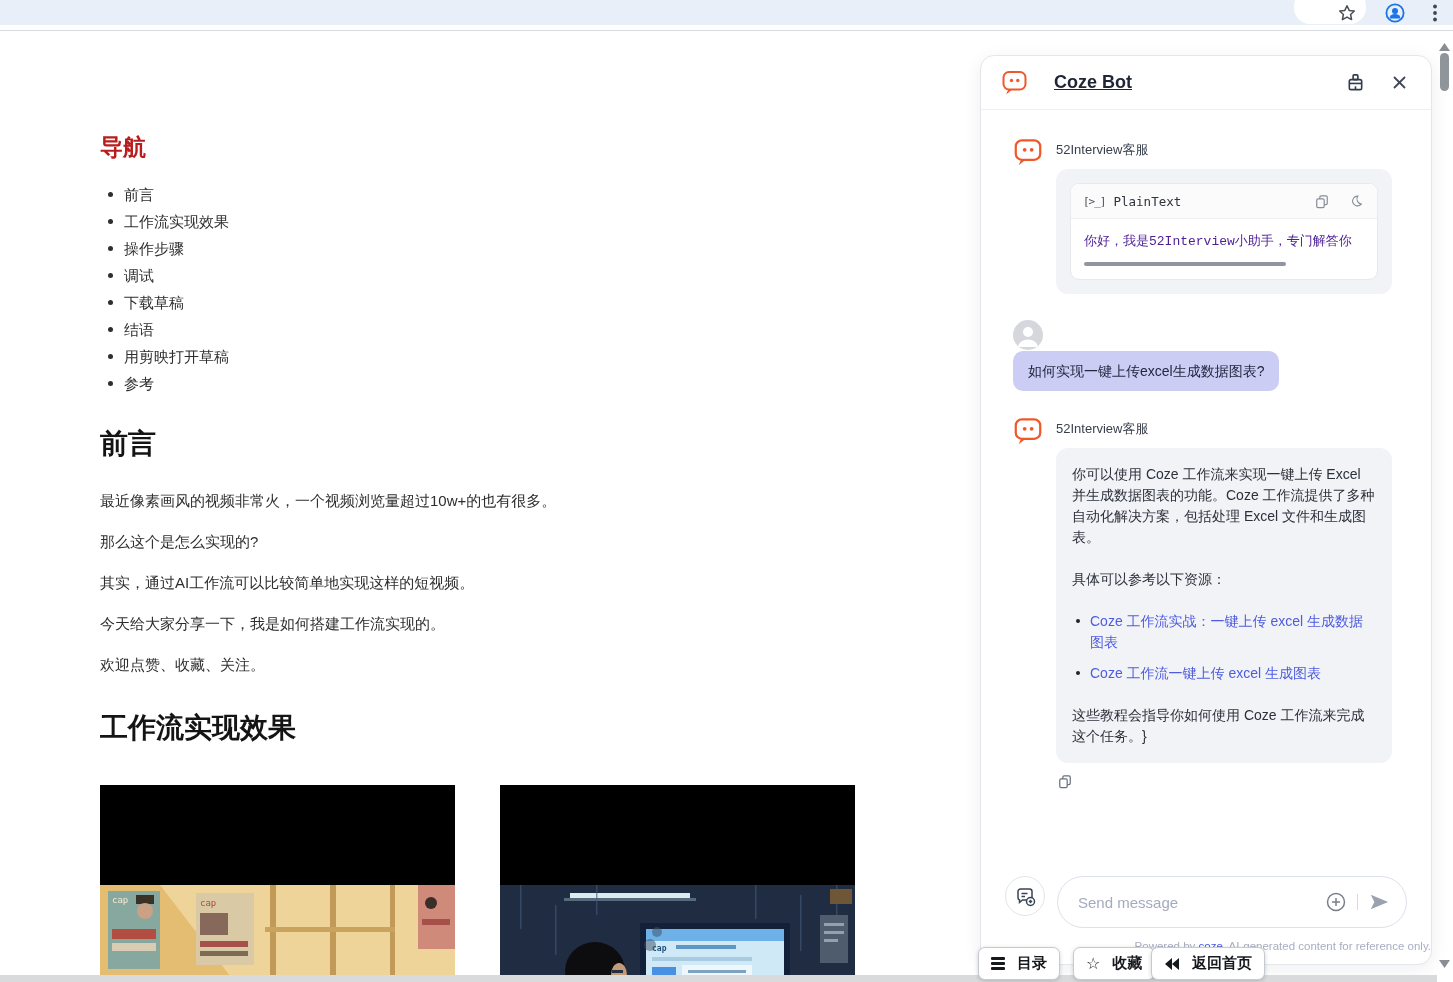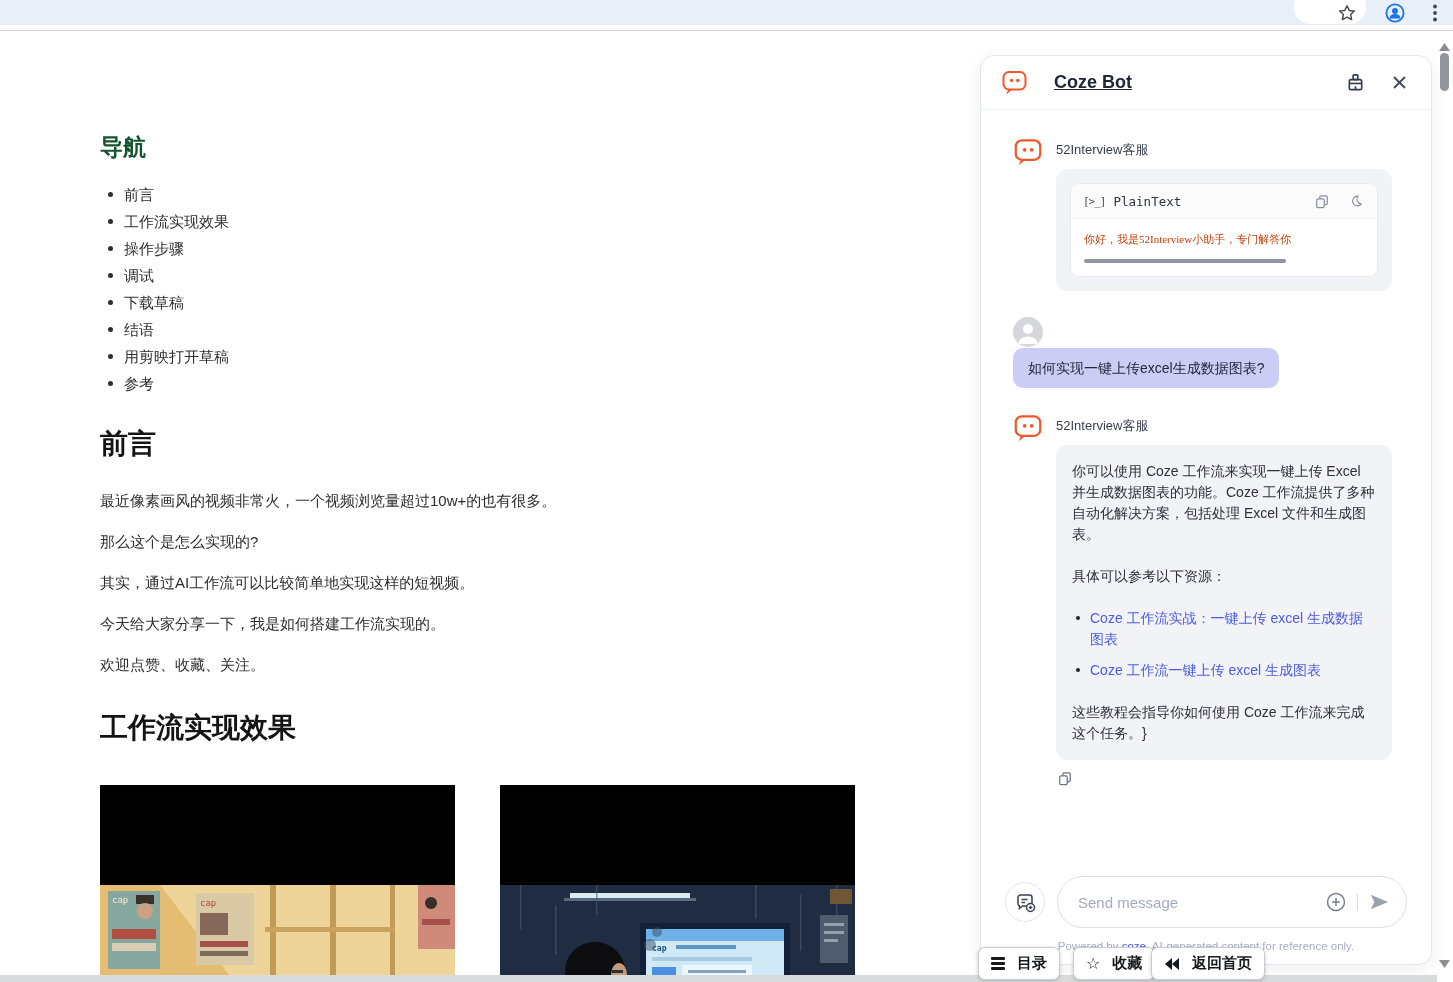--- a/index.html
+++ b/index.html
@@ -12,21 +12,21 @@
     color: #2e2e2e;
   }
   
   .chrome-top { position:absolute; top:0; left:0; right:0; height:25px; background:#e9eff9; z-index:3; }
   .omnibox-end { position:absolute; top:-10px; left:1294px; width:72px; height:34px; background:#ffffff; border-radius:16px; }
   .chrome-divider { position:absolute; top:25px; left:0; right:0; height:6px; background:#ffffff; border-bottom:1px solid #d7dade; z-index:3; }
   .chrome-icon { position:absolute; top:2px; width:22px; height:22px; display:flex; align-items:center; justify-content:center; cursor:pointer; }
 
   
   .article { position:absolute; left:100px; top:132px; width:780px; z-index:1; }
-  .h-nav { font-size:23px; font-weight:700; color:#14532d; margin-bottom:24px; }
+  .h-nav { font-size:23px; font-weight:700; color:#b91c1c; margin-bottom:24px; }
   .nav-list { list-style:none; margin-left:24px; }
   .nav-list li { position:relative; font-size:15px; color:#2e2e2e; margin-bottom:12px; line-height:15px; cursor:pointer; }
   .nav-list li::before { content:""; position:absolute; left:-16px; top:5px; width:5px; height:5px; border-radius:50%; background:#2e2e2e; }
   .h-big { font-size:28px; font-weight:700; color:#141414; margin:34px 0 28px; }
   .article p { font-size:15px; line-height:20px; color:#2e2e2e; margin-bottom:21px; }
   .thumbs { display:flex; gap:45px; margin-top:38px; }
   .thumb { position:relative; width:355px; height:230px; background:#000; overflow:hidden; flex:none; cursor:pointer; }
   .thumb svg { position:absolute; left:0; top:100px; }
 
   
@@ -43,47 +43,47 @@
   .msg-body { flex:1; min-width:0; }
   .bot-name { font-size:13px; color:#39404d; margin:4px 0 10px; }
   .bubble-gray { background:#f2f3f6; border-radius:12px; padding:14px; }
 
   
   .code-card { background:#fff; border:1px solid #e7e9ee; border-radius:9px; overflow:hidden; }
   .code-head { display:flex; align-items:center; padding:8px 12px; border-bottom:1px solid #eef0f3; background:#fbfbfc; }
   .lang-icon { font-family:"DejaVu Sans Mono", monospace; font-size:11px; color:#4a4f58; letter-spacing:-1px; }
   .lang-label { font-family:"DejaVu Sans Mono", monospace; font-size:12.5px; color:#2f333c; margin-left:8px; flex:1; }
   .code-ic { width:18px; height:18px; display:flex; align-items:center; justify-content:center; cursor:pointer; margin-left:16px; }
-  .code-body { padding:13px 13px 6px; font-family:Liberation Serif, serif; font-size:11px; color:#c2410c; white-space:nowrap; overflow:hidden; }
+  .code-body { padding:13px 13px 6px; font-family:Liberation Mono, monospace; font-size:13px; color:#4c1d95; white-space:nowrap; overflow:hidden; }
   .code-scroll { height:4px; background:#90969f; border-radius:2px; width:66%; margin:6px 13px 13px; cursor:pointer; }
 
   
   .msg-user { margin:26px 0 25px;flex-direction:column; }
   .user-avatar { width:30px; height:30px; border-radius:50%; background:#d5d7dc; flex:none; margin-right:13px; overflow:hidden; position:relative; }
   .bubble-user { background:#cbcdf5; border-radius:10px; padding:11px 15px; font-size:14px; color:#23283f; width:fit-content; max-width:100%; line-height:18px; margin-top:1px; }
 
   
   .reply { font-size:14px; line-height:21px; color:#2b303b; padding:16px; }
   .reply p { margin-bottom:21px; }
   .reply p:last-child { margin-bottom:0; }
   .link-list { list-style:none; margin:0 0 21px 18px; }
   .link-list li { position:relative; margin-bottom:10px; }
   .link-list li::before { content:""; position:absolute; left:-14px; top:8px; width:4px; height:4px; border-radius:50%; background:#20242e; }
   .link-list a { color:#4d5ce0; text-decoration:none; cursor:pointer; }
   .copy-below { margin:11px 0 0 2px; width:16px; height:16px; cursor:pointer; }
 
   
-  .input-row { position:absolute; left:0; right:0; bottom:36px; padding:0 24px; display:flex; align-items:center; gap:12px; }
+  .input-row { position:absolute; left:0; right:0; bottom:36px; padding:0 24px; display:flex; align-items:flex-start; gap:12px; }
   .new-chat { width:40px; height:40px; border:1px solid #e2e5ec; border-radius:50%; display:flex; align-items:center; justify-content:center; cursor:pointer; flex:none; }
   .input-pill { flex:1; height:52px; border:1.5px solid #dde1ea; border-radius:26px; display:flex; align-items:center; padding:0 16px 0 20px; background:#fff; }
   .input-pill input { border:none; outline:none; flex:1; font-size:15px; color:#333; font-family:"Liberation Sans",sans-serif; background:transparent; }
   .input-pill input::placeholder { color:#a3abbd; }
   .pill-ic { display:flex; align-items:center; justify-content:center; cursor:pointer; flex:none; }
   .pill-div { width:1px; height:16px; background:#d7dbe3; margin:0 10px; flex:none; }
-  .panel-footer { position:absolute; bottom:12px; left:0; right:0; text-align:center; font-size:11.5px; color:#a9aec0; }
+  .panel-footer { position:absolute; bottom:12px; left:0; right:0; text-align:right; font-size:11.5px; color:#a9aec0; }
   .panel-footer a { color:#4d5ce0; text-decoration:none; cursor:pointer; }
 
   
   .float-btn { position:absolute; top:947px; height:33px; background:#fff; border:1px solid #c6cad1; border-radius:7px;
     box-shadow:0 1px 4px rgba(0,0,0,.18); display:flex; align-items:center; justify-content:center;
     font-size:15px; color:#15181d; font-weight:600; gap:12px; padding:0 12px; z-index:6; cursor:pointer; }
   #btn-toc { left:978px; }
   #btn-fav { left:1073px; }
   #btn-home { left:1151px; }
   .hamburger { display:inline-block; width:14px; }

